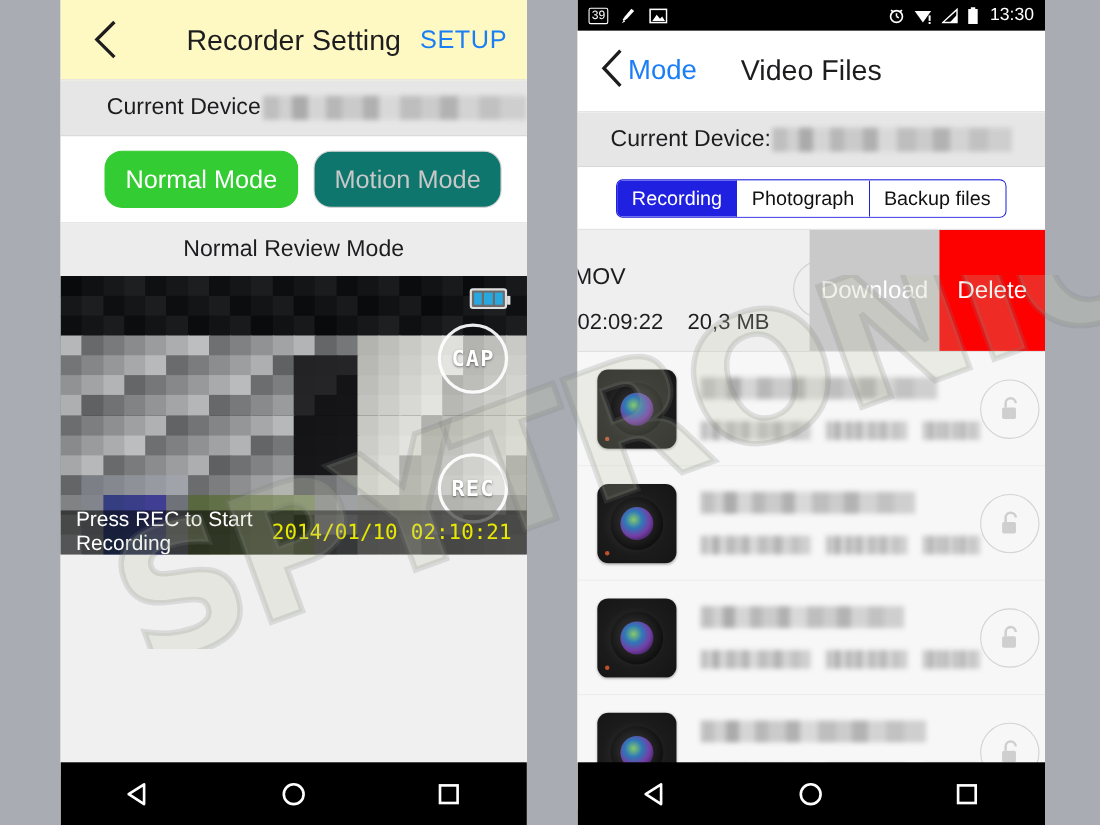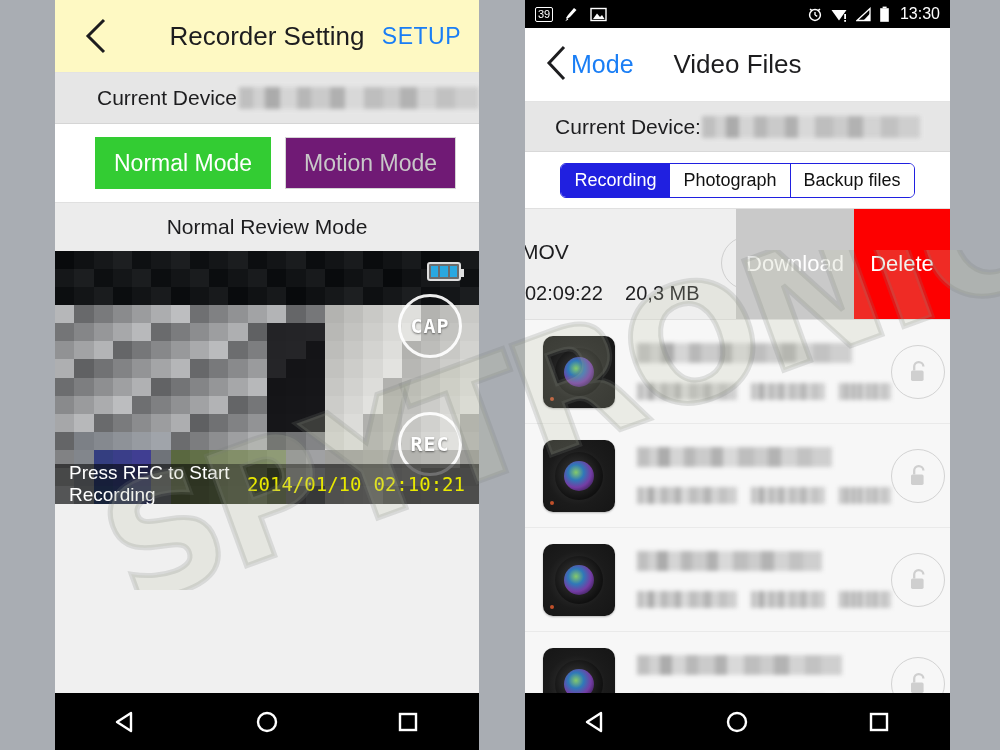--- a/index.html
+++ b/index.html
@@ -97,29 +97,29 @@
   }
 
   .mode-row{
     height:78px;background:#ffffff;
     display:flex;align-items:center;gap:14px;
     padding-left:40px;
     border-bottom:1px solid #e0e0e0;
   }
   .mode-btn{
     height:52px;min-width:160px;
-    border-radius:0;
+    border-radius:16px;
     display:flex;align-items:center;justify-content:center;
     font-size:23px;cursor:pointer;
     padding:0 18px;
     box-sizing:border-box;
     text-align:center;
   }
   .mode-btn.active{background:#33cc33;color:#ffffff;border:1px solid #33cc33;}
-  .mode-btn.inactive{background:#701a75;color:#c8c8c8;border:1px solid #d4d4d4;}
+  .mode-btn.inactive{background:#0f766e;color:#c8c8c8;border:1px solid #d4d4d4;}
 
   .review-bar{
     height:48px;background:#ececec;
     display:flex;align-items:center;justify-content:center;
     font-size:21px;color:#1d1d1f;
   }
 
   
   .video-wrap{
     position:relative;

